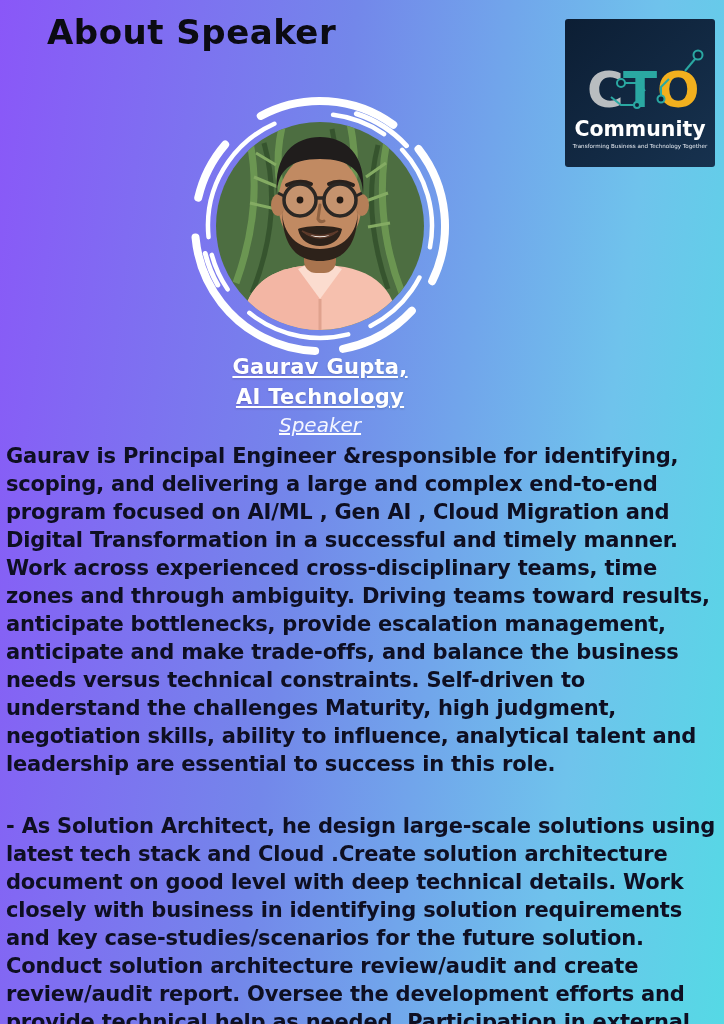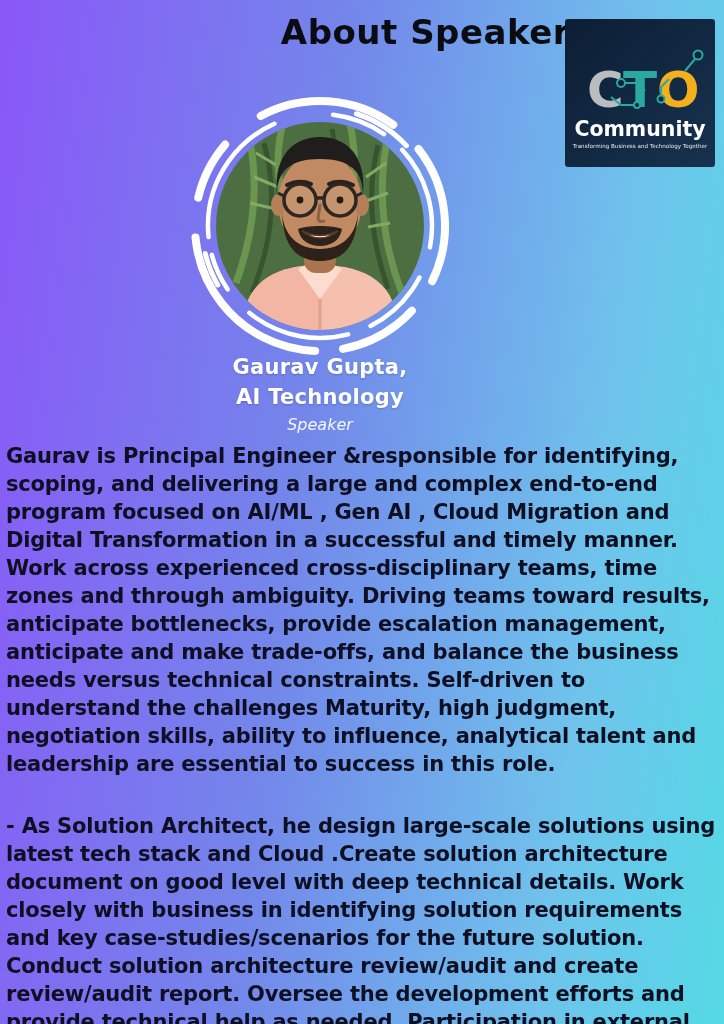--- a/index.html
+++ b/index.html
@@ -5,43 +5,44 @@
   html,body{margin:0;padding:0;}
   .page{
     position:relative;
     width:724px;height:1024px;
     overflow:hidden;
     background:linear-gradient(97deg,#8a57f8 0%,#7387ea 42%,#6fc3ec 78%,#55d9e5 100%);
     font-family:"DejaVu Sans","Liberation Sans",sans-serif;
   }
   .title{
     position:absolute;top:12px;left:0;width:570px;
-    text-align:right;
+    text-align:left;
     font-size:34px;font-weight:bold;letter-spacing:.5px;
     color:#0b0b12;
+    padding-left:47px;
   }
   .logo{
     position:absolute;top:19px;right:9px;
     width:150px;height:148px;
   }
   .photo-wrap{
     position:absolute;top:93px;left:190px;
     width:260px;height:268px;
   }
   .name-block{
     position:absolute;top:352px;left:128px;width:384px;
-    text-align:center;color:#ffffff;
+    text-align:center;color:#ffffff;text-decoration:underline;
   }
   .name-line{
     font-size:21px;font-weight:bold;line-height:30px;
     letter-spacing:.3px;
     text-shadow:0 1px 2px rgba(30,30,80,.25);
   }
   .role-line{
-    font-size:16px;font-style:italic;line-height:26px;
+    font-size:20px;font-style:italic;line-height:26px;
     color:#f4f6ff;
   }
   .bio{
     position:absolute;top:442px;left:6px;right:4px;
     text-align:left;
     color:#0e0f22;
     font-size:21px;font-weight:bold;line-height:28px;
     letter-spacing:-0.2px;
   }
   .bio p{margin:0;}

